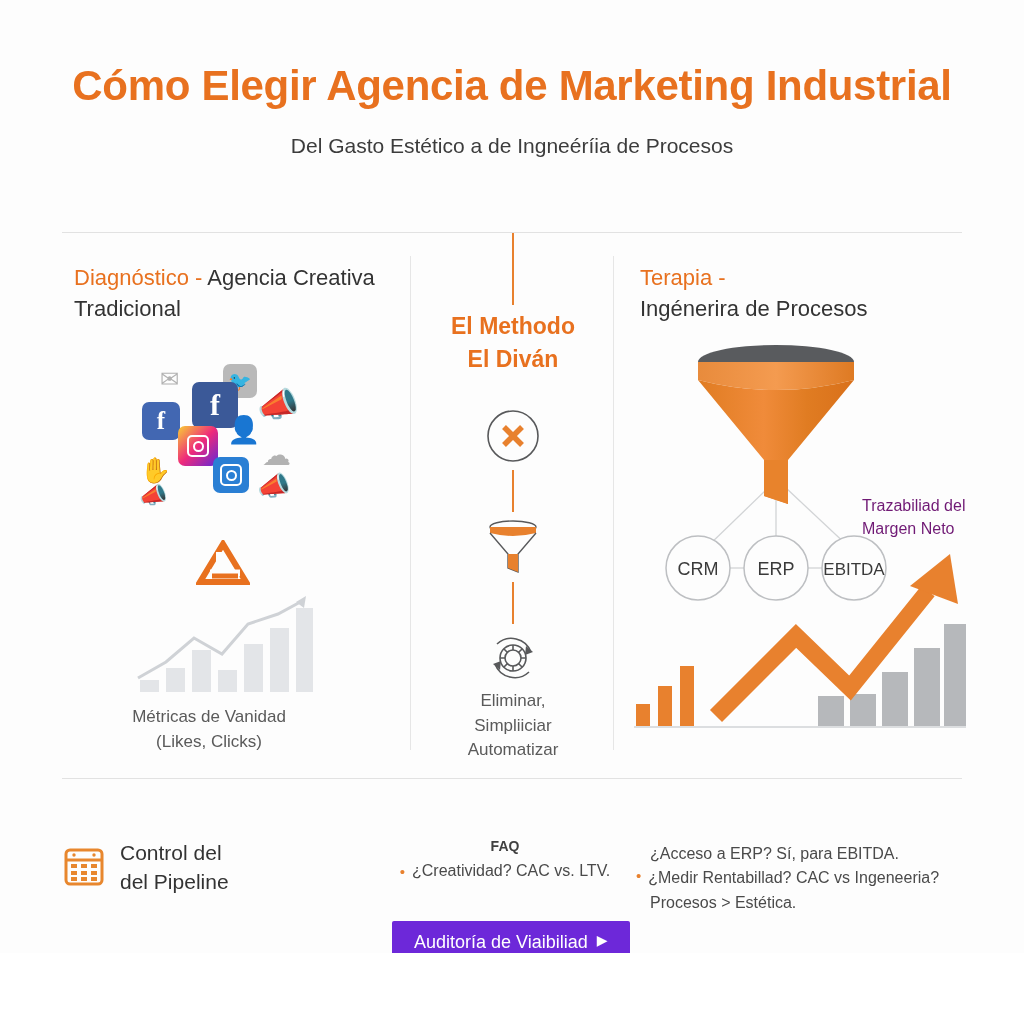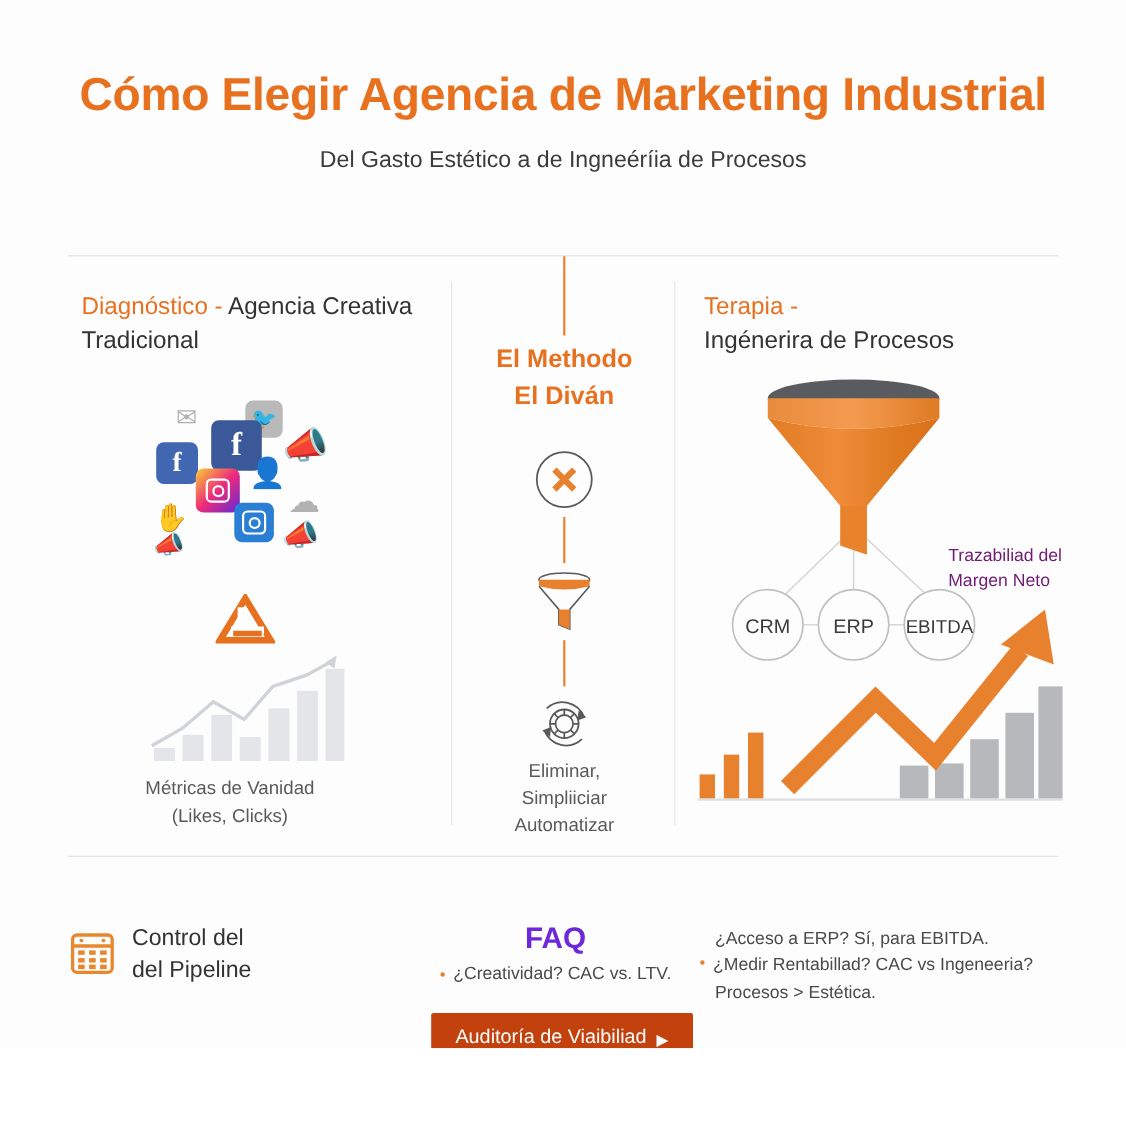--- a/index.html
+++ b/index.html
@@ -183,21 +183,21 @@
     line-height: 1.4;
     color: #333333;
   }
 
   .faq-block {
     position: absolute;
     left: 380px; top: 838px;
     width: 250px;
     text-align: center;
   }
-  .faq-title { font-size: 27px; font-weight: bold; color: #6d28d9; margin: 0; }
+  .faq-title { font-size: 14px; font-weight: bold; color: #404040; margin: 0; }
   .faq-item {
     margin-top: 8px;
     font-size: 16px;
     color: #4a4a4a;
     display: flex;
     gap: 7px;
     justify-content: center;
   }
   .bullet { color: #E8812E; font-size: 15px; line-height: 1.3; }
 
@@ -209,28 +209,28 @@
     line-height: 1.52;
     color: #4a4a4a;
   }
   .faq-right .line { display: flex; gap: 7px; }
   .faq-right .line.noindent { padding-left: 14px; }
 
   .cta {
     position: absolute;
     left: 392px; top: 921px;
     padding: 11px 22px;
-    background: #c2410c;
+    background: #6d28d9;
     color: #ffffff;
     font-size: 18px;
     border: none;
     border-radius: 2px;
     cursor: pointer;
     display: flex;
-    align-items: flex-end;
+    align-items: flex-start;
     gap: 9px;
     font-family: "Liberation Sans", sans-serif;
   }
   .cta .play { font-size: 14px; }
 </style>
 </head>
 <body>
 
 <div class="canvas">
 

